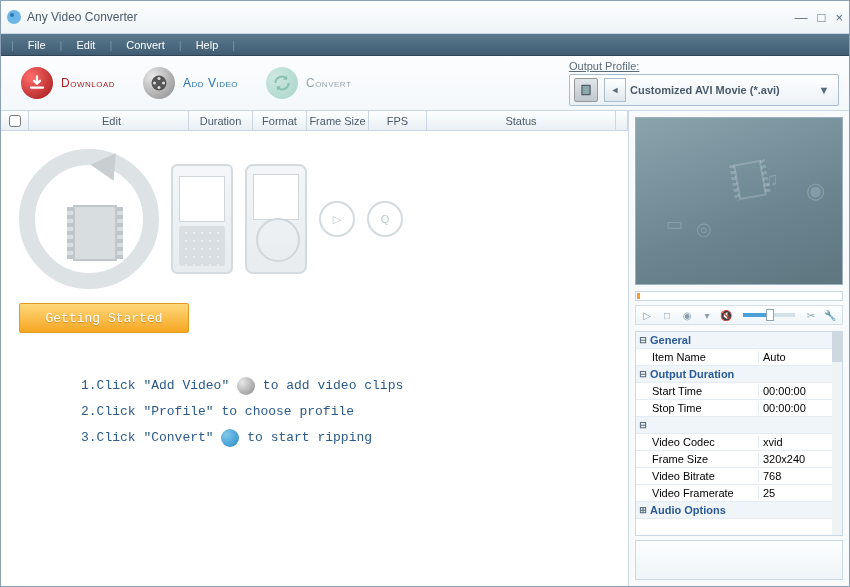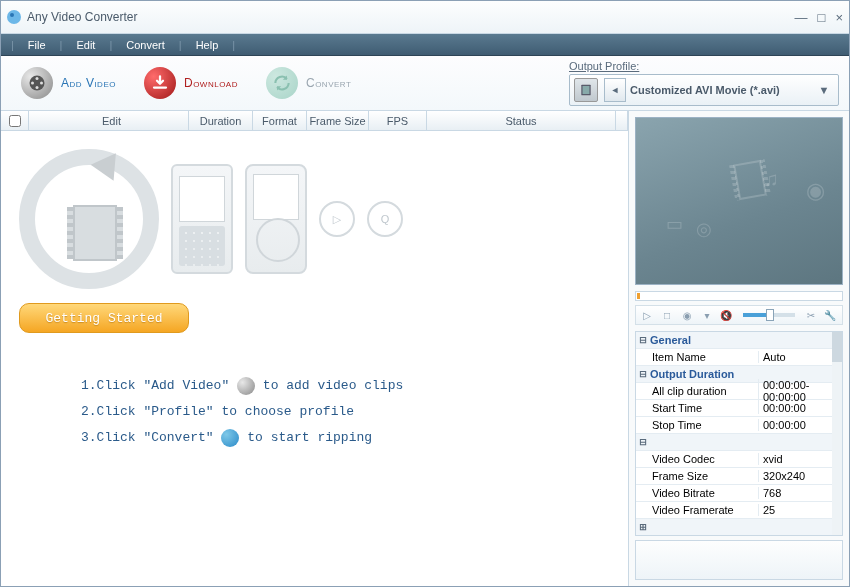--- a/index.html
+++ b/index.html
@@ -62,21 +62,21 @@
 .bigcircle .film::before { left:-8px; }
 .bigcircle .film::after { right:-8px; }
 .device { width:62px; height:110px; border:2px solid #d4dade; border-radius:6px; background:linear-gradient(#f4f6f8,#e8ecee); position:relative; }
 .device.bb::after { content:""; position:absolute; bottom:6px; left:6px; right:6px; height:40px; background:repeating-linear-gradient(90deg,#d8dee2 0 6px, transparent 6px 8px), repeating-linear-gradient(#d8dee2 0 6px, transparent 6px 8px); border-radius:3px; }
 .device.bb::before { content:""; position:absolute; top:10px; left:6px; right:6px; height:44px; background:#fff; border:1px solid #d0d6da; }
 .device.ipod { border-radius:8px; }
 .device.ipod::before { content:""; position:absolute; top:8px; left:6px; right:6px; height:44px; background:#fff; border:1px solid #d0d6da; }
 .device.ipod::after { content:""; position:absolute; bottom:10px; left:50%; margin-left:-20px; width:40px; height:40px; border:2px solid #d0d6da; border-radius:50%; }
 .smallcircle { width:36px; height:36px; border:2px solid #d4dade; border-radius:50%; display:flex; align-items:center; justify-content:center; color:#c0c8ce; }
 
-.getstart { margin:6px 0 0 18px; width:170px; height:30px; background:linear-gradient(#ffd87a,#f5a623); border:1px solid #e09a1e; color:#fff; font-family:"Courier New",monospace; font-size:13px; display:flex; align-items:center; justify-content:center; border-radius:10px; text-shadow:0 1px 1px rgba(160,100,0,0.5); }
+.getstart { margin:6px 0 0 18px; width:170px; height:30px; background:linear-gradient(#ffd87a,#f5a623); border:1px solid #e09a1e; color:#fff; font-family:"Courier New",monospace; font-size:13px; display:flex; align-items:center; justify-content:center; border-radius:2px; text-shadow:0 1px 1px rgba(160,100,0,0.5); }
 
 .steps { margin:40px 0 0 80px; font-family:"Courier New",monospace; font-size:13px; color:#2a5a8a; line-height:2.0; }
 .steps .inline-icon { display:inline-block; width:18px; height:18px; border-radius:50%; vertical-align:middle; }
 .ii-film { background:radial-gradient(circle at 30% 30%,#e8e8e8,#888); }
 .ii-conv { background:radial-gradient(circle at 30% 30%,#7ec8e8,#2a8ac8); }
 
 .preview { margin:6px; height:168px; border:1px solid #9cb2c4; background:linear-gradient(160deg,#8aa4ae,#6b8590 60%,#5d7680); position:relative; overflow:hidden; }
 .preview .wm { position:absolute; color:rgba(255,255,255,0.18); }
 .wm1 { top:50px; left:128px; font-size:20px; }
 .wm3 { top:95px; left:30px; font-size:18px; }
@@ -128,39 +128,39 @@
     <span class="mitem">Edit</span>
     <span class="sep">|</span>
     <span class="mitem">Convert</span>
     <span class="sep">|</span>
     <span class="mitem">Help</span>
     <span class="sep">|</span>
   </div>
 
   <div class="toolbar">
     <div class="tbtn">
+      <div class="ticon icon-download">
+        <svg viewBox="0 0 24 24" width="18" height="18">
+            <path d="M12 3v10m0 0l-4-4m4 4l4-4" stroke="#fff" stroke-width="3" fill="none" stroke-linecap="round"></path>
+            <path d="M4 18h16" stroke="#fff" stroke-width="3" stroke-linecap="round"></path>
+          </svg>
+      </div>
+      <span class="tlbl lbl-red">Download</span>
+    </div>
+    <div class="tbtn">
       <div class="ticon icon-addvideo">
         <svg viewBox="0 0 24 24">
             <circle cx="12" cy="12" r="10" fill="#555"></circle>
             <circle cx="12" cy="6" r="2" fill="#ddd"></circle>
             <circle cx="18" cy="12" r="2" fill="#ddd"></circle>
             <circle cx="12" cy="18" r="2" fill="#ddd"></circle>
             <circle cx="6" cy="12" r="2" fill="#ddd"></circle>
           </svg>
       </div>
       <span class="tlbl lbl-blue">Add Video</span>
-    </div>
-    <div class="tbtn">
-      <div class="ticon icon-download">
-        <svg viewBox="0 0 24 24" width="18" height="18">
-            <path d="M12 3v10m0 0l-4-4m4 4l4-4" stroke="#fff" stroke-width="3" fill="none" stroke-linecap="round"></path>
-            <path d="M4 18h16" stroke="#fff" stroke-width="3" stroke-linecap="round"></path>
-          </svg>
-      </div>
-      <span class="tlbl lbl-red">Download</span>
     </div>
     <div class="tbtn">
       <div class="ticon icon-convert">
         <svg viewBox="0 0 24 24" width="20" height="20">
             <path d="M4 12a8 8 0 0 1 14-5M20 12a8 8 0 0 1-14 5" stroke="#8ac0b0" stroke-width="2.5" fill="none"></path>
             <path d="M18 3v5h-5M6 21v-5h5" fill="#8ac0b0"></path>
           </svg>
       </div>
       <span class="tlbl lbl-grey">Convert</span>
     </div>
@@ -253,25 +253,20 @@
             <span class="exp"></span>
             <span class="plabel">Item Name</span>
             <span class="pval">Auto</span>
           </div>
         <div class="prow section">
             <span class="exp">⊟</span>
             <span class="plabel">Output Duration</span>
           </div>
         <div class="prow">
             <span class="exp"></span>
-            <span class="plabel">All clip duration</span>
-            <span class="pval">00:00:00-00:00:00</span>
-          </div>
-        <div class="prow">
-            <span class="exp"></span>
             <span class="plabel">Start Time</span>
             <span class="pval">00:00:00</span>
           </div>
         <div class="prow">
             <span class="exp"></span>
             <span class="plabel">Stop Time</span>
             <span class="pval">00:00:00</span>
           </div>
         <div class="prow section">
             <span class="exp">⊟</span>
@@ -291,19 +286,20 @@
             <span class="plabel">Video Bitrate</span>
             <span class="pval">768</span>
           </div>
         <div class="prow">
             <span class="exp"></span>
             <span class="plabel">Video Framerate</span>
             <span class="pval">25</span>
           </div>
         <div class="prow section">
             <span class="exp">⊞</span>
+            <span class="plabel">Audio Options</span>
           </div>
       </div>
 
       <div class="cmdbar"></div>
     </div>
   </div>
 </div>
 
 </body></html>

